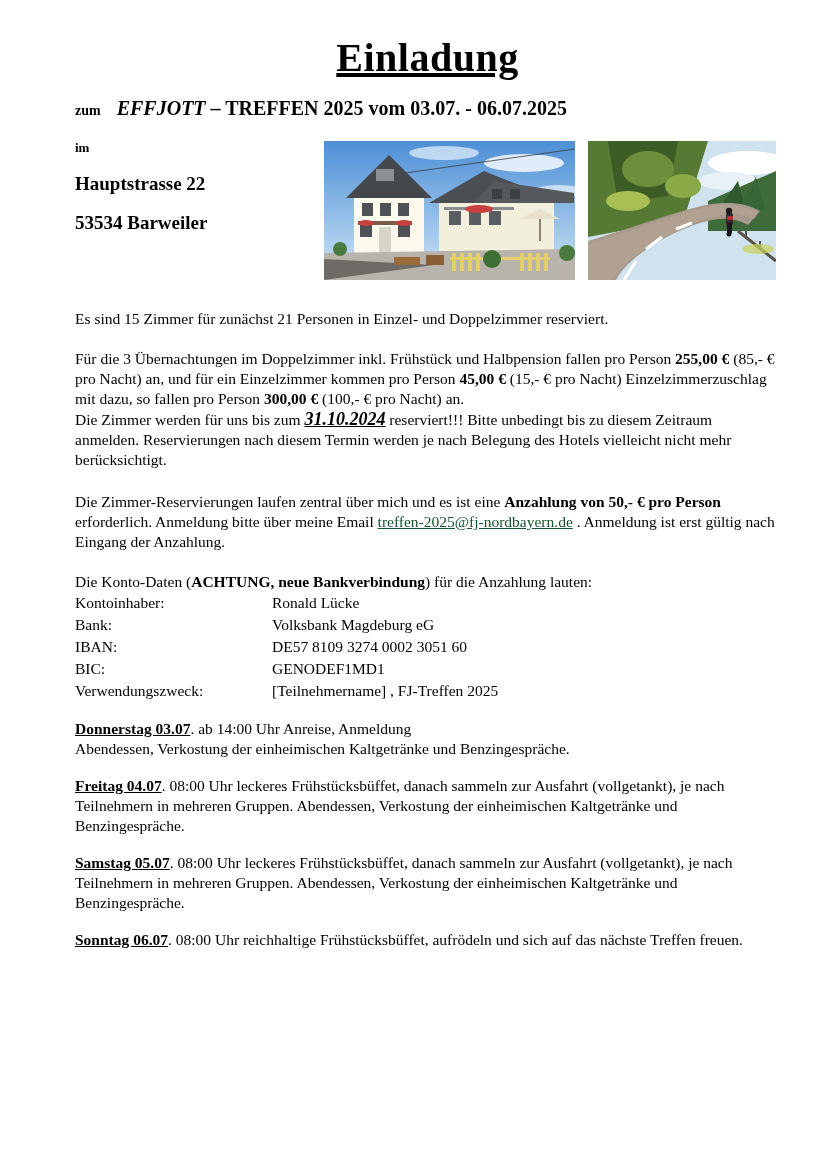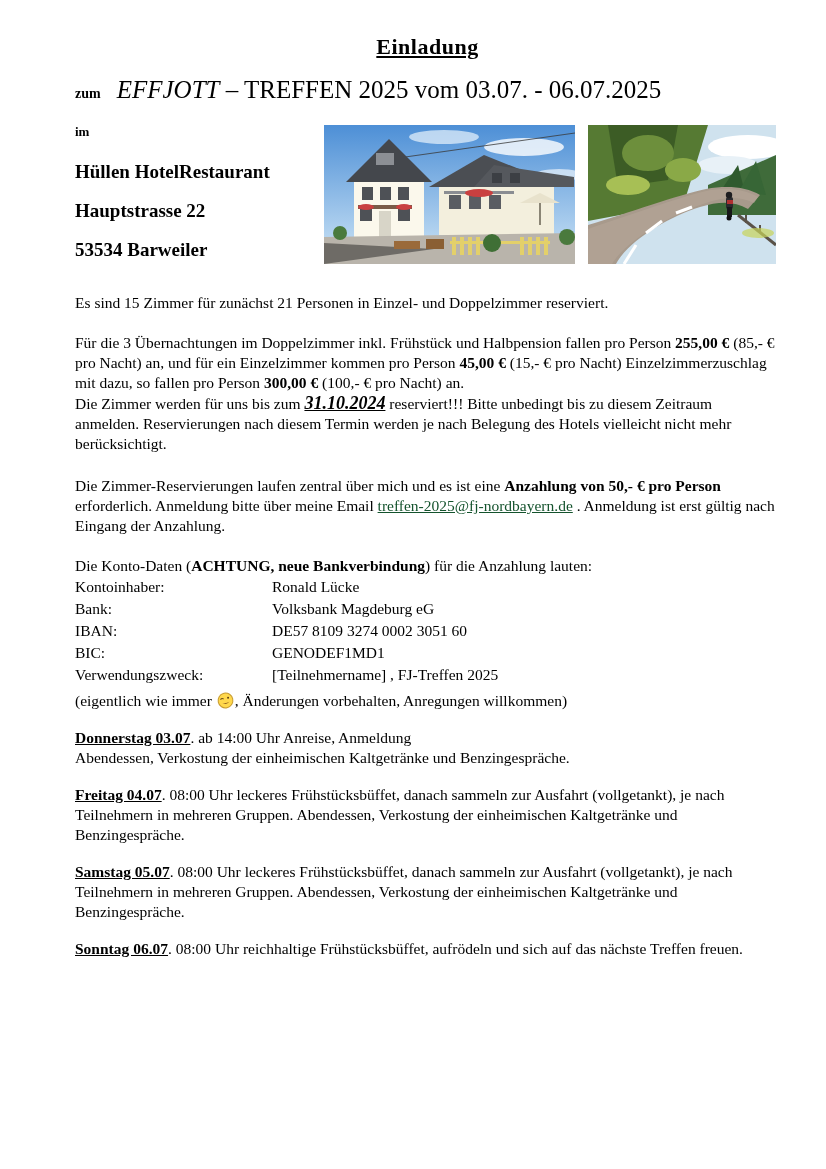--- a/index.html
+++ b/index.html
@@ -8,29 +8,29 @@
     background: #ffffff;
     overflow: hidden;
     font-family: "Liberation Serif", serif;
     color: #000000;
   }
   .page { padding: 34px 46px 0 75px; }
 
   
   .doc-title {
     margin: 0; text-align: center;
-    font-size: 22px; font-weight: bold;
+    font-size: 40px; font-weight: bold;
     text-decoration: underline;
     letter-spacing: 0.5px;
   }
 
   
   .subtitle { margin-top: 16px; white-space: nowrap; }
   .sub-prefix { font-size: 14px; font-weight: bold; }
-  .sub-main { font-size: 25px; font-weight: normal; margin-left: 12px; }
+  .sub-main { font-size: 20px; font-weight: bold; margin-left: 12px; }
   .sub-main .club { font-style: italic; }
 
   
   .hotel-row { display: flex; margin-top: 21px; align-items: flex-start; }
   .hotel-col { width: 249px; flex: 0 0 249px; }
   .im-label { font-size: 13px; font-weight: bold; line-height: 13px; margin: 0; }
   .hotel-line { font-size: 19px; font-weight: bold; line-height: 18px; margin-top: 21px; }
   .hotel-line.first { margin-top: 25px; }
   .photos { display: flex; gap: 13px; }
   .photo { display: block; }
@@ -76,21 +76,20 @@
   <h1 class="doc-title">Einladung</h1>
 
   <div class="subtitle">
     <span class="sub-prefix">zum</span>
     <span class="sub-main"><span class="club">EFFJOTT</span> <span>– TREFFEN 2025 vom 03.07. - 06.07.2025</span></span>
   </div>
 
   <div class="hotel-row">
     <div class="hotel-col">
       <div class="im-label">im</div>
-      <div class="hotel-line first">Hüllen HotelRestaurant</div>
       <div class="hotel-line">Hauptstrasse 22</div>
       <div class="hotel-line">53534 Barweiler</div>
     </div>
     <div class="photos">
 
       <svg class="photo" width="251" height="139" viewBox="0 0 251 139">
         <defs>
           <linearGradient id="sky1" x1="0" y1="0" x2="0" y2="1">
             <stop offset="0" stop-color="#4d8fd6"></stop>
               <stop offset="1" stop-color="#cfe6f7"></stop>
@@ -204,28 +203,20 @@
   <div class="p-bank">
     <div class="body-line"><span>Die Konto-Daten (</span><b>ACHTUNG, neue Bankverbindung</b><span>) für die Anzahlung lauten:</span></div>
     <div class="bank-row"><span class="bank-label">Kontoinhaber:</span><span class="bank-value">Ronald Lücke</span></div>
     <div class="bank-row"><span class="bank-label">Bank:</span><span class="bank-value">Volksbank Magdeburg eG</span></div>
     <div class="bank-row"><span class="bank-label">IBAN:</span><span class="bank-value">DE57 8109 3274 0002 3051 60</span></div>
     <div class="bank-row"><span class="bank-label">BIC:</span><span class="bank-value">GENODEF1MD1</span></div>
     <div class="bank-row"><span class="bank-label">Verwendungszweck:</span><span class="bank-value">[Teilnehmername] , FJ-Treffen 2025</span></div>
   </div>
 
 
-  <div class="sched-note"><span>(eigentlich wie immer </span><svg class="wink" width="17" height="17" viewBox="0 0 17 17">
-        <g transform="rotate(-12 8.5 8.5)">
-          <circle cx="8.5" cy="8.5" r="7.4" fill="#ffd84d" stroke="#c79a2e" stroke-width="1"></circle>
-          <path d="M3.8,6.6 q1.6,-1.6 3.2,0" stroke="#6b4a1a" stroke-width="1.1" fill="none"></path>
-          <circle cx="11.6" cy="6.3" r="1" fill="#5a3c12"></circle>
-          <path d="M5,10.2 q3.5,3.4 7,0.4 q-3.4,1.2 -7,-0.4z" fill="#8a5a1e"></path>
-        </g>
-      </svg><span>, Änderungen vorbehalten, Anregungen willkommen)</span></div>
 
   <div class="sched-item">
     <div class="body-line"><span class="sched-day">Donnerstag 03.07</span><span>. ab 14:00 Uhr Anreise, Anmeldung</span></div>
     <div class="body-line">Abendessen, Verkostung der einheimischen Kaltgetränke und Benzingespräche.</div>
   </div>
 
   <div class="sched-item">
     <div class="body-line"><span class="sched-day">Freitag 04.07</span><span>. 08:00 Uhr leckeres Frühstücksbüffet, danach sammeln zur Ausfahrt (vollgetankt), je nach Teilnehmern in mehreren Gruppen. Abendessen, Verkostung der einheimischen Kaltgetränke und Benzingespräche.</span></div>
     <div class="body-line"></div>
   </div>

